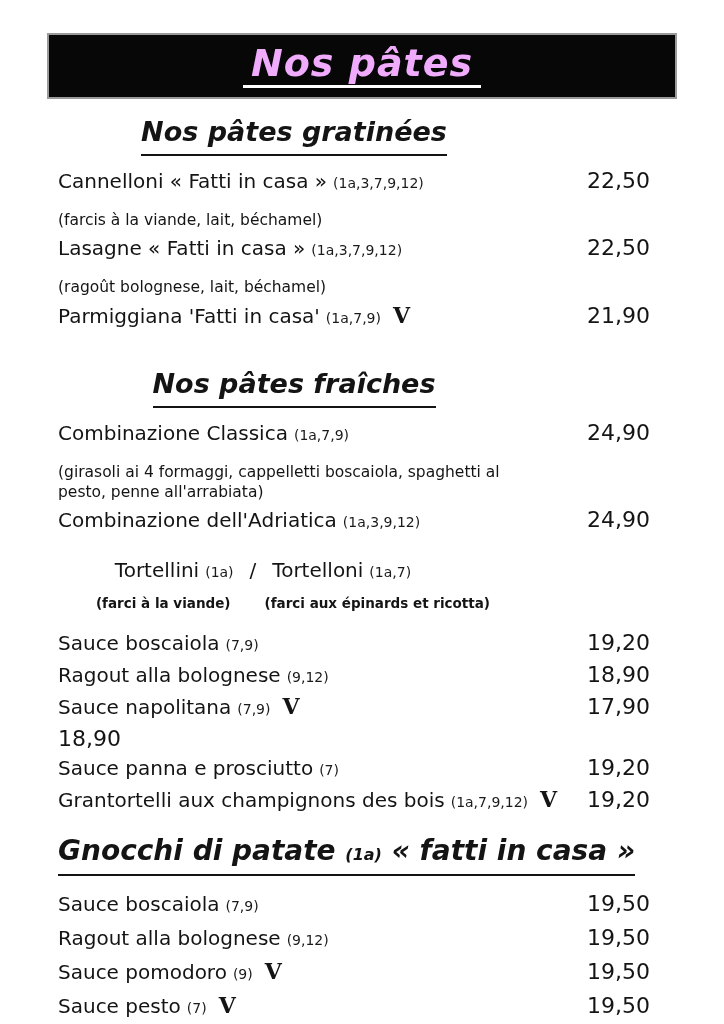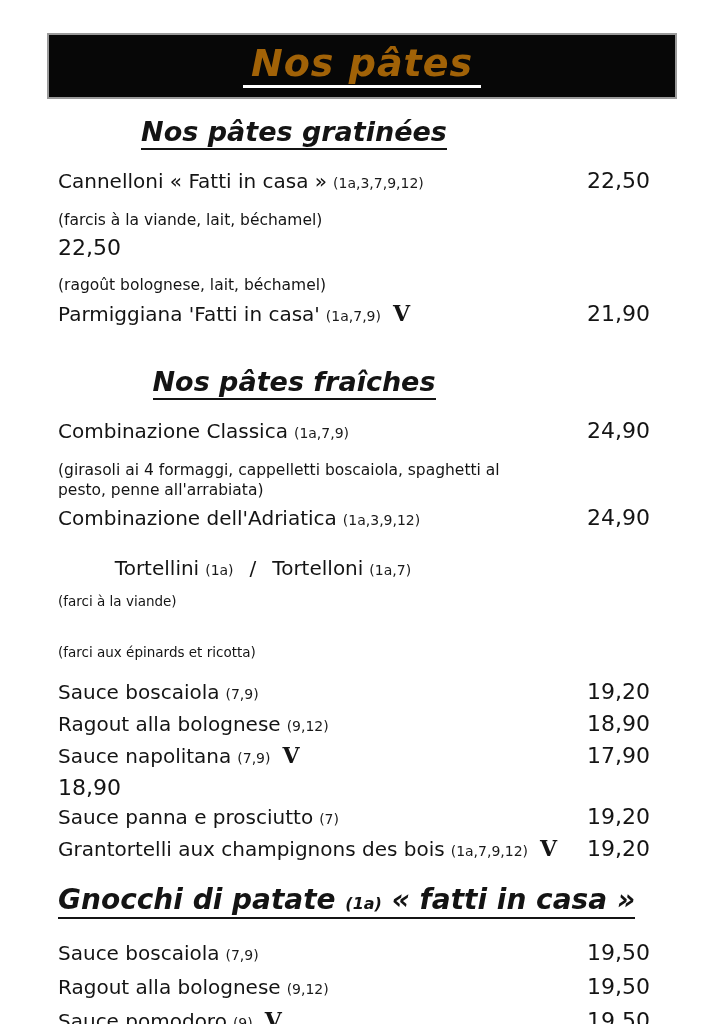--- a/index.html
+++ b/index.html
@@ -14,21 +14,21 @@
 
   
   .banner {
     margin:33px 47px 0 47px;
     height:66px;
     background:#070707;
     border:2px solid #9a9a9a;
     display:flex; align-items:center; justify-content:center;
   }
   .banner-title {
-    color:#a16207;
+    color:#f0abfc;
     font-size:38px;
     font-weight:bold;
     font-style:italic;
     letter-spacing:1px;
     border-bottom:3px solid #ffffff;
     padding:0 8px 2px 8px;
     line-height:1.05;
   }
 
   .content { margin-left:58px; width:609px; }
@@ -38,21 +38,21 @@
     text-align:center;
     font-size:27px;
     font-weight:bold;
     font-style:italic;
     margin-top:16px;
     line-height:34px;
     white-space:nowrap;
   }
   .section-heading.first { margin-top:16px; }
   .section-heading.second { margin-top:36px; }
-  .u { border-bottom:2px solid #141414; padding-bottom:1px; }
+  .u { border-bottom:2px solid #141414; padding-bottom:7px; }
 
   .menu-items { margin-top:19px; }
   .menu-item { margin-bottom:5px; }
   .item-line { display:flex; align-items:baseline; line-height:26px; }
   .item-main { flex:1; font-size:20px; white-space:nowrap; }
   .allergens { font-size:14px; margin-left:6px; color:#1a1a1a; }
   .veg {
     font-family:"DejaVu Serif", serif;
     font-weight:bold;
     font-size:22px;
@@ -74,23 +74,22 @@
     margin-top:22px;
     line-height:26px;
     white-space:nowrap;
   }
   .pasta-choice .sep { padding:0 16px; }
   .pasta-descs {
     width:470px;
     display:flex; justify-content:center; gap:34px;
     margin-top:10px;
     font-size:13.5px;
-    font-weight:normal;
+    font-weight:bold;
     line-height:17px;
-    flex-direction:column;
   }
 
   .sauce-rows { margin-top:16px; }
   .sauce-row { display:flex; align-items:baseline; line-height:29px; }
   .sauce-rows.gnocchi { margin-top:15px; }
   .sauce-rows.gnocchi .sauce-row { line-height:31px; }
 
   .gnocchi-heading {
     width:560px;
     text-align:left;
@@ -121,20 +120,21 @@
     <div class="menu-items">
       <div class="menu-item">
         <div class="item-line">
           <span class="item-main"><span>Cannelloni « Fatti in casa »</span><span class="allergens">(1a,3,7,9,12)</span></span>
           <span class="item-price">22,50</span>
         </div>
         <div class="item-desc">(farcis à la viande, lait, béchamel)</div>
       </div>
       <div class="menu-item">
         <div class="item-line">
+          <span class="item-main"><span>Lasagne « Fatti in casa »</span><span class="allergens">(1a,3,7,9,12)</span></span>
           <span class="item-price">22,50</span>
         </div>
         <div class="item-desc">(ragoût bolognese, lait, béchamel)</div>
       </div>
       <div class="menu-item">
         <div class="item-line">
           <span class="item-main"><span>Parmiggiana 'Fatti in casa'</span><span class="allergens">(1a,7,9)</span><span class="veg">V</span></span>
           <span class="item-price">21,90</span>
         </div>
       </div>

